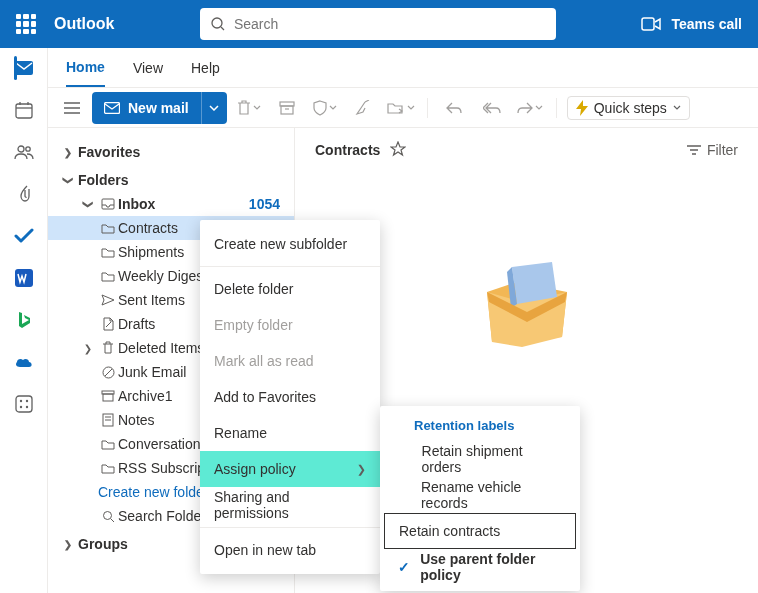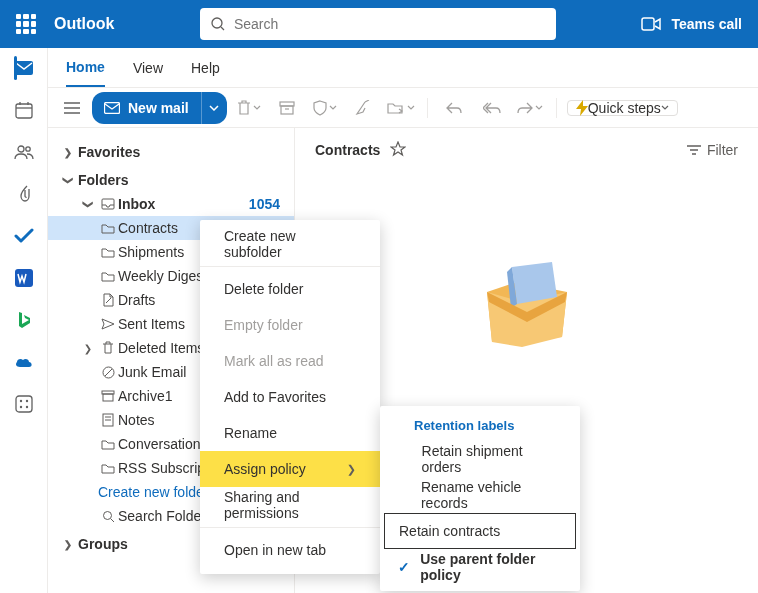--- a/index.html
+++ b/index.html
@@ -24,27 +24,27 @@
   .rail-icon { position: relative; }
 
   
   .tabs-row { position: absolute; top: 48px; left: 48px; right: 0; height: 40px; display: flex; align-items: center; padding-left: 18px; gap: 28px; border-bottom: 1px solid #edebe9; }
   .tab { font-size: 14px; color: #323130; cursor: pointer; height: 100%; display: flex; align-items: center; }
   .tab.active { color: #0F6CBD; font-weight: 600; border-bottom: 2px solid #0F6CBD; }
 
   
   .toolbar { position: absolute; top: 88px; left: 48px; right: 0; height: 40px; display: flex; align-items: center; padding: 0 10px; gap: 6px; border-bottom: 1px solid #edebe9; }
   .hamburger { width: 28px; height: 28px; display: flex; align-items: center; justify-content: center; cursor: pointer; color:#616161;}
-  .newmail { display: flex; align-items: center; background: #0F6CBD; color: #fff; border-radius: 12px; height: 32px; }
+  .newmail { display: flex; align-items: center; background: #0F6CBD; color: #fff; border-radius: 4px; height: 32px; }
   .newmail-main { display: flex; align-items: center; gap: 8px; padding: 0 12px; cursor: pointer; font-weight: 600; }
   .newmail-drop { width: 26px; height: 32px; border-left: 1px solid rgba(255,255,255,0.3); display: flex; align-items: center; justify-content: center; cursor: pointer; }
   .tool-btn { width: 32px; height: 28px; display: flex; align-items: center; justify-content: center; color: #a19f9d; cursor: pointer; }
   .tool-btn .caret { margin-left: 2px; }
   .sep { width: 1px; height: 20px; background: #edebe9; margin: 0 4px; }
-  .quicksteps { display: flex; align-items: center; height: 16px; border: 1px solid #e1dfdd; border-radius: 4px; padding: 0 8px; cursor: pointer; color:#323130;}
+  .quicksteps { display: flex; align-items: center; height: 24px; border: 1px solid #e1dfdd; border-radius: 4px; padding: 0 8px; gap: 6px; cursor: pointer; color:#323130;}
   .quicksteps .bolt { color: #d9a900; }
 
   
   .folder-pane { position: absolute; top: 128px; left: 48px; width: 246px; bottom: 0; padding-top: 12px; font-size: 14px; }
   .fp-row { display: flex; align-items: center; height: 24px; padding-left: 10px; cursor: pointer; color:#323130;}
   .fp-row .chev { width: 20px; color: #605e5c; font-size: 10px; display:flex; justify-content:center;}
   .fp-row.bold { font-weight: 600; }
   .fp-sub { padding-left: 30px; }
   .fp-sub2 { padding-left: 50px; }
   .fp-icon { width: 20px; color: #605e5c; display:flex; justify-content:center; align-items:center;}
@@ -56,23 +56,23 @@
   
   .list-area { position: absolute; top: 128px; left: 294px; right: 0; bottom: 0; border-left: 1px solid #edebe9; }
   .list-head { height: 44px; display: flex; align-items: center; padding: 0 20px; }
   .list-title { font-weight: 600; font-size: 14px; }
   .star { margin-left: 10px; color: #605e5c; cursor:pointer;}
   .filter { margin-left: auto; display: flex; align-items: center; gap: 6px; color: #605e5c; cursor:pointer;}
   .empty-illus { display:flex; justify-content:center; margin-top: 70px; }
 
   
   .ctx-menu { position: absolute; top: 220px; left: 200px; width: 180px; background: #fff; box-shadow: 0 4px 16px rgba(0,0,0,0.2); border-radius: 2px; padding: 6px 0; z-index: 50; }
-  .ctx-item { height: 36px; display: flex; align-items: center; padding: 0 24px; cursor: pointer; color:#323130; justify-content: space-between;}
+  .ctx-item { height: 36px; display: flex; align-items: center; padding: 0 14px; cursor: pointer; color:#323130; justify-content: space-between;}
   .ctx-item.disabled { color: #a19f9d; cursor: default; }
-  .ctx-item.hover { background: #fde047; }
+  .ctx-item.hover { background: #5eead4; }
   .ctx-sep { height: 1px; background: #edebe9; margin: 4px 0; }
   .ctx-caret { color: #605e5c; font-size: 11px; }
 
   
   .sub-menu { position: absolute; top: 406px; left: 380px; width: 200px; background: #fff; box-shadow: 0 4px 16px rgba(0,0,0,0.2); border-radius: 2px; padding: 12px 0 6px; z-index: 60; }
   .sub-title { color: #0F6CBD; font-weight: 600; font-size: 13px; padding: 0 34px 8px; }
   .sub-item { height: 36px; display: flex; align-items: center; padding: 0 18px; cursor: pointer; gap:8px;}
   .sub-item.boxed { border: 1px solid #323130; margin: 0 4px; padding: 0 14px; }
   .sub-item .chk { color: #0F6CBD; width: 16px; font-weight:bold;}
   .sub-item.bold { font-weight: 600; }
@@ -314,35 +314,35 @@
         <svg width="14" height="11" viewBox="0 0 14 11" fill="none">
           <path d="M1 2 V10 H13 V4 H7 L5 2 Z" stroke="#605e5c"></path>
         </svg>
       </span>
       <span class="fp-label">Weekly Digest</span>
     </div>
 
   <div class="fp-row fp-sub">
       <span class="chev"></span>
       <span class="fp-icon">
+        <svg width="14" height="12" viewBox="0 0 14 12" fill="none">
+          <path d="M1 1 L13 6 L1 11 L3 6 Z" stroke="#605e5c"></path>
+        </svg>
+      </span>
+      <span class="fp-label">Sent Items</span>
+    </div>
+  <div class="fp-row fp-sub">
+      <span class="chev"></span>
+      <span class="fp-icon">
         <svg width="12" height="14" viewBox="0 0 12 14" fill="none">
           <path d="M2 1 H8 L11 4 V13 H2 Z M8 1 V4 H11" stroke="#605e5c"></path>
           <path d="M4 10 L9 5" stroke="#605e5c"></path>
         </svg>
       </span>
       <span class="fp-label">Drafts</span>
-    </div>
-  <div class="fp-row fp-sub">
-      <span class="chev"></span>
-      <span class="fp-icon">
-        <svg width="14" height="12" viewBox="0 0 14 12" fill="none">
-          <path d="M1 1 L13 6 L1 11 L3 6 Z" stroke="#605e5c"></path>
-        </svg>
-      </span>
-      <span class="fp-label">Sent Items</span>
     </div>
   <div class="fp-row fp-sub">
       <span class="chev">❯</span>
       <span class="fp-icon">
         <svg width="12" height="14" viewBox="0 0 12 14" fill="none">
           <path d="M1 3 H11 M3 3 V12 H9 V3 M4 3 V1 H8 V3" stroke="#605e5c"></path>
         </svg>
       </span>
       <span class="fp-label">Deleted Items</span>
     </div>

